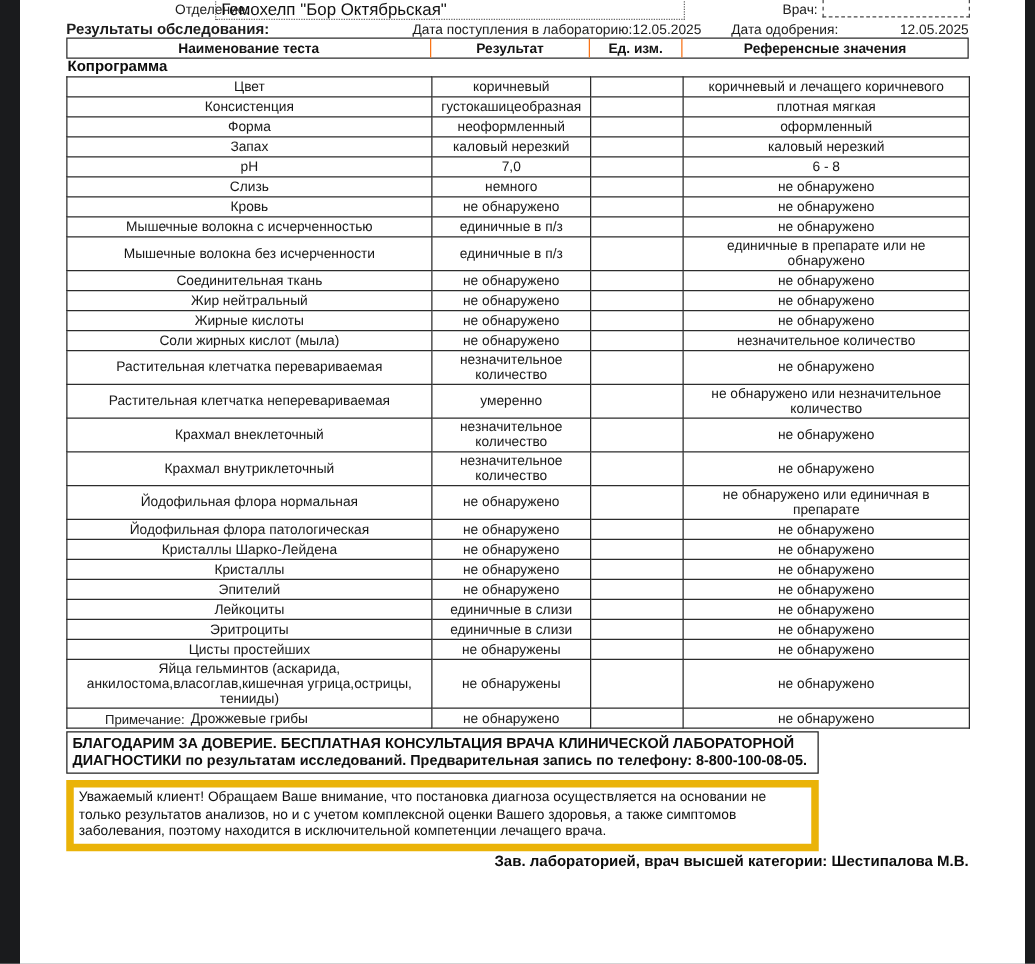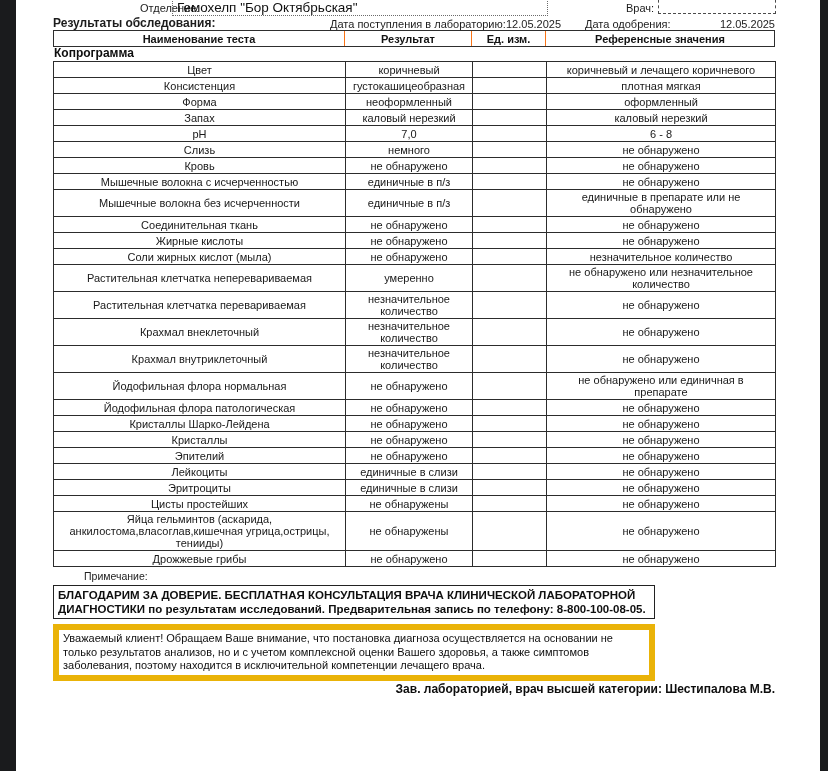--- a/index.html
+++ b/index.html
@@ -170,44 +170,50 @@
           <td></td>
           <td class="c-ref">единичные в препарате или не обнаружено</td>
         </tr>
         <tr>
           <td>Соединительная ткань</td>
           <td>не обнаружено</td>
           <td></td>
           <td class="c-ref">не обнаружено</td>
         </tr>
         <tr>
+          <td>Жир нейтральный</td>
+          <td>не обнаружено</td>
+          <td></td>
+          <td class="c-ref">не обнаружено</td>
+        </tr>
+        <tr>
           <td>Жирные кислоты</td>
           <td>не обнаружено</td>
           <td></td>
           <td class="c-ref">не обнаружено</td>
         </tr>
         <tr>
           <td>Соли жирных кислот (мыла)</td>
           <td>не обнаружено</td>
           <td></td>
           <td class="c-ref">незначительное количество</td>
+        </tr>
+        <tr>
+          <td>Растительная клетчатка перевариваемая</td>
+          <td>незначительное количество</td>
+          <td></td>
+          <td class="c-ref">не обнаружено</td>
         </tr>
         <tr>
           <td>Растительная клетчатка неперевариваемая</td>
           <td>умеренно</td>
           <td></td>
           <td class="c-ref">не обнаружено или незначительное количество</td>
         </tr>
         <tr>
-          <td>Растительная клетчатка перевариваемая</td>
-          <td>незначительное количество</td>
-          <td></td>
-          <td class="c-ref">не обнаружено</td>
-        </tr>
-        <tr>
           <td>Крахмал внеклеточный</td>
           <td>незначительное количество</td>
           <td></td>
           <td class="c-ref">не обнаружено</td>
         </tr>
         <tr>
           <td>Крахмал внутриклеточный</td>
           <td>незначительное количество</td>
           <td></td>
           <td class="c-ref">не обнаружено</td>

